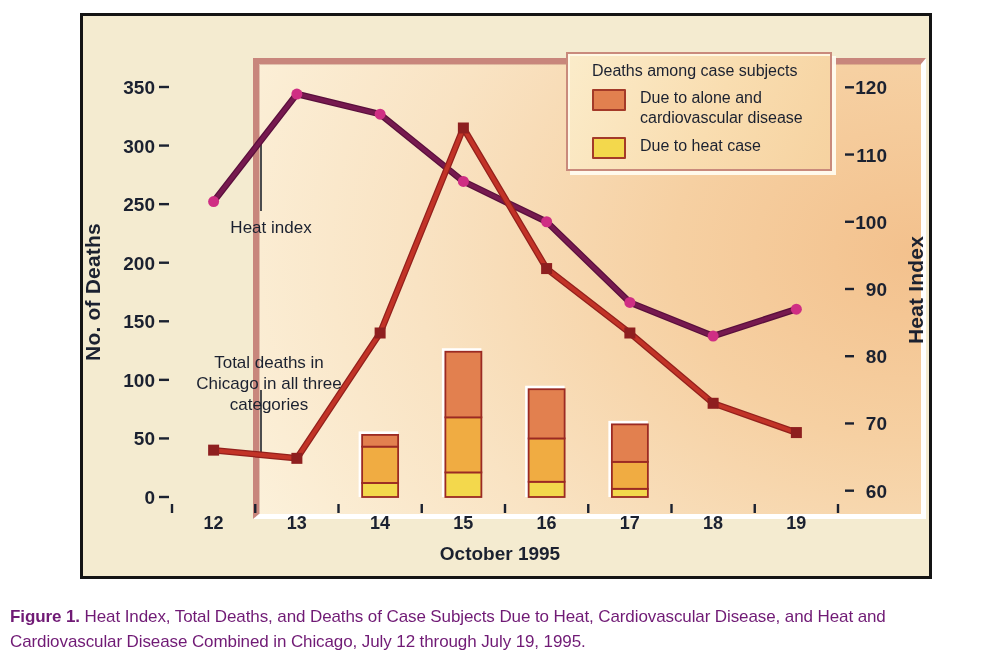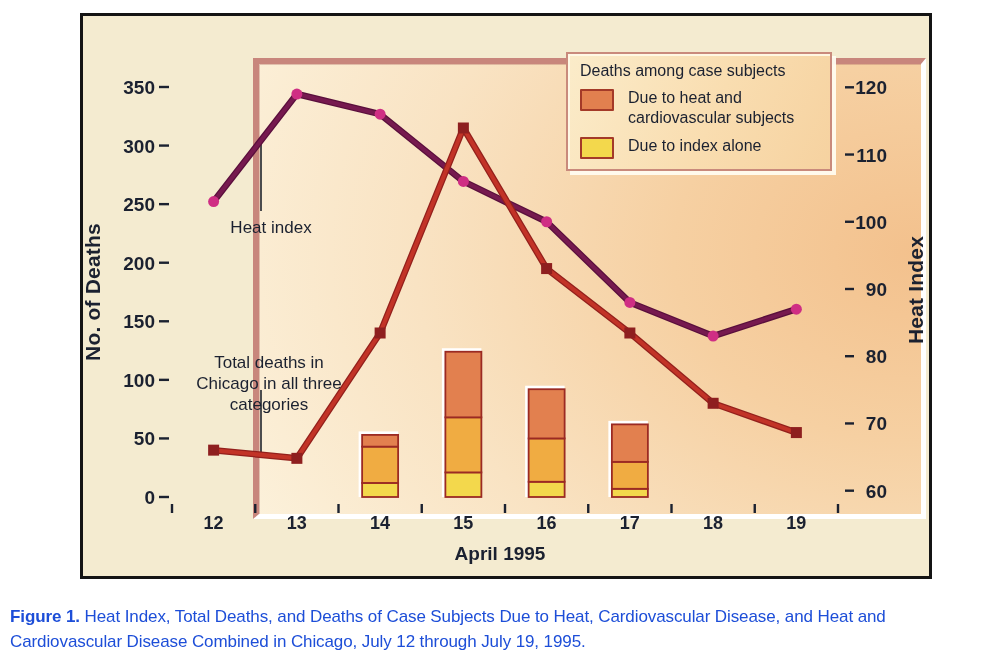--- a/index.html
+++ b/index.html
@@ -32,56 +32,56 @@
 
   .annotation { position:absolute; z-index:6; font-size:17px; line-height:21px; text-align:center; font-weight:400; }
   .annotation.heat-index   { left:205px; top:217px; width:132px; }
   .annotation.total-deaths { left:181px; top:319px; width:176px;margin-top:33px; }
 
   .legend {
     position:absolute; left:566px; top:52px; width:266px; z-index:4;
     border:2px solid #c98a7c;
     box-shadow:4px 4px 0 rgba(255,252,240,0.95), inset 2px 2px 0 rgba(255,250,232,0.9);
     background:linear-gradient(115deg, #fbecca 0%, #f9ddb0 55%, #f6d2a0 100%);
-    padding:8px 10px 10px 12px;
+    padding:8px 10px 10px 24px;
   }
   .legend-title { font-size:16px; margin-bottom:6px; }
   .legend-item { display:flex; align-items:flex-start; margin-top:8px; }
   .legend-swatch { width:34px; height:22px; border:2px solid #a43a28; border-radius:1px; flex:0 0 auto; margin-top:1px; }
   .legend-label { font-size:16px; line-height:20px; margin-left:14px; max-width:178px; }
 
   .caption { position:absolute; left:10px; top:604px; width:982px; z-index:2;
-             font-size:17px; line-height:25px; color:#1d4ed8; letter-spacing:-0.1px; }
+             font-size:17px; line-height:25px; color:#701a75; letter-spacing:-0.1px; }
   .caption b { font-weight:700; }
 </style>
 </head>
 <body>
 
 <div class="stage">
 
   <div class="figure-box">
     <div class="plot-panel"></div>
   </div>
 
   <div class="v-label left">No. of Deaths</div>
   <div class="v-label right">Heat Index</div>
-  <div class="x-title">April 1995</div>
+  <div class="x-title">October 1995</div>
 
   <div class="annotation heat-index">Heat index</div>
   <div class="annotation total-deaths">Total deaths in Chicago in all three categories</div>
 
   <div class="legend">
     <div class="legend-title">Deaths among case subjects</div>
     <div class="legend-item">
       <span class="legend-swatch" style="background: rgb(226, 128, 79);"></span>
-      <span class="legend-label">Due to heat and cardiovascular subjects</span>
+      <span class="legend-label">Due to alone and cardiovascular disease</span>
     </div>
     <div class="legend-item">
       <span class="legend-swatch" style="background: rgb(243, 216, 76);"></span>
-      <span class="legend-label">Due to index alone</span>
+      <span class="legend-label">Due to heat case</span>
     </div>
   </div>
 
   <svg class="chart-svg" viewBox="0 0 1000 661" xmlns="http://www.w3.org/2000/svg">
       <g>
         <rect x="358.625" y="431.4142857142857" width="39.5" height="65.58571428571429" fill="#ffffff"></rect>
         <rect x="362.125" y="482.9428571428571" width="36" height="14.057142857142878" fill="#f3d84c" stroke="#9b2a23" stroke-width="1.8"></rect>
         <rect x="362.125" y="446.62857142857143" width="36" height="36.31428571428569" fill="#f0ac42" stroke="#9b2a23" stroke-width="1.8"></rect>
         <rect x="362.125" y="434.9142857142857" width="36" height="11.714285714285722" fill="#e2804f" stroke="#9b2a23" stroke-width="1.8"></rect>
         <rect x="441.875" y="348.24285714285713" width="39.5" height="148.75714285714287" fill="#ffffff"></rect>

